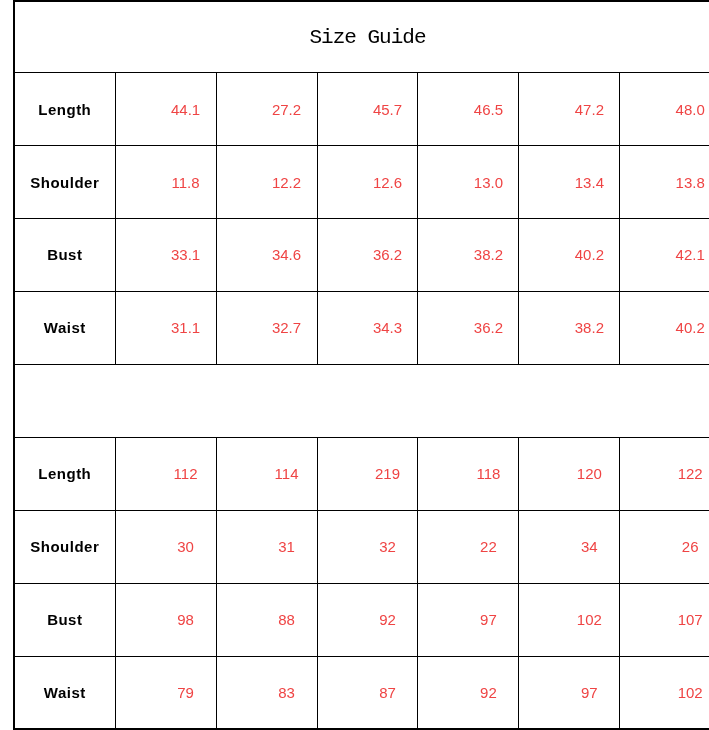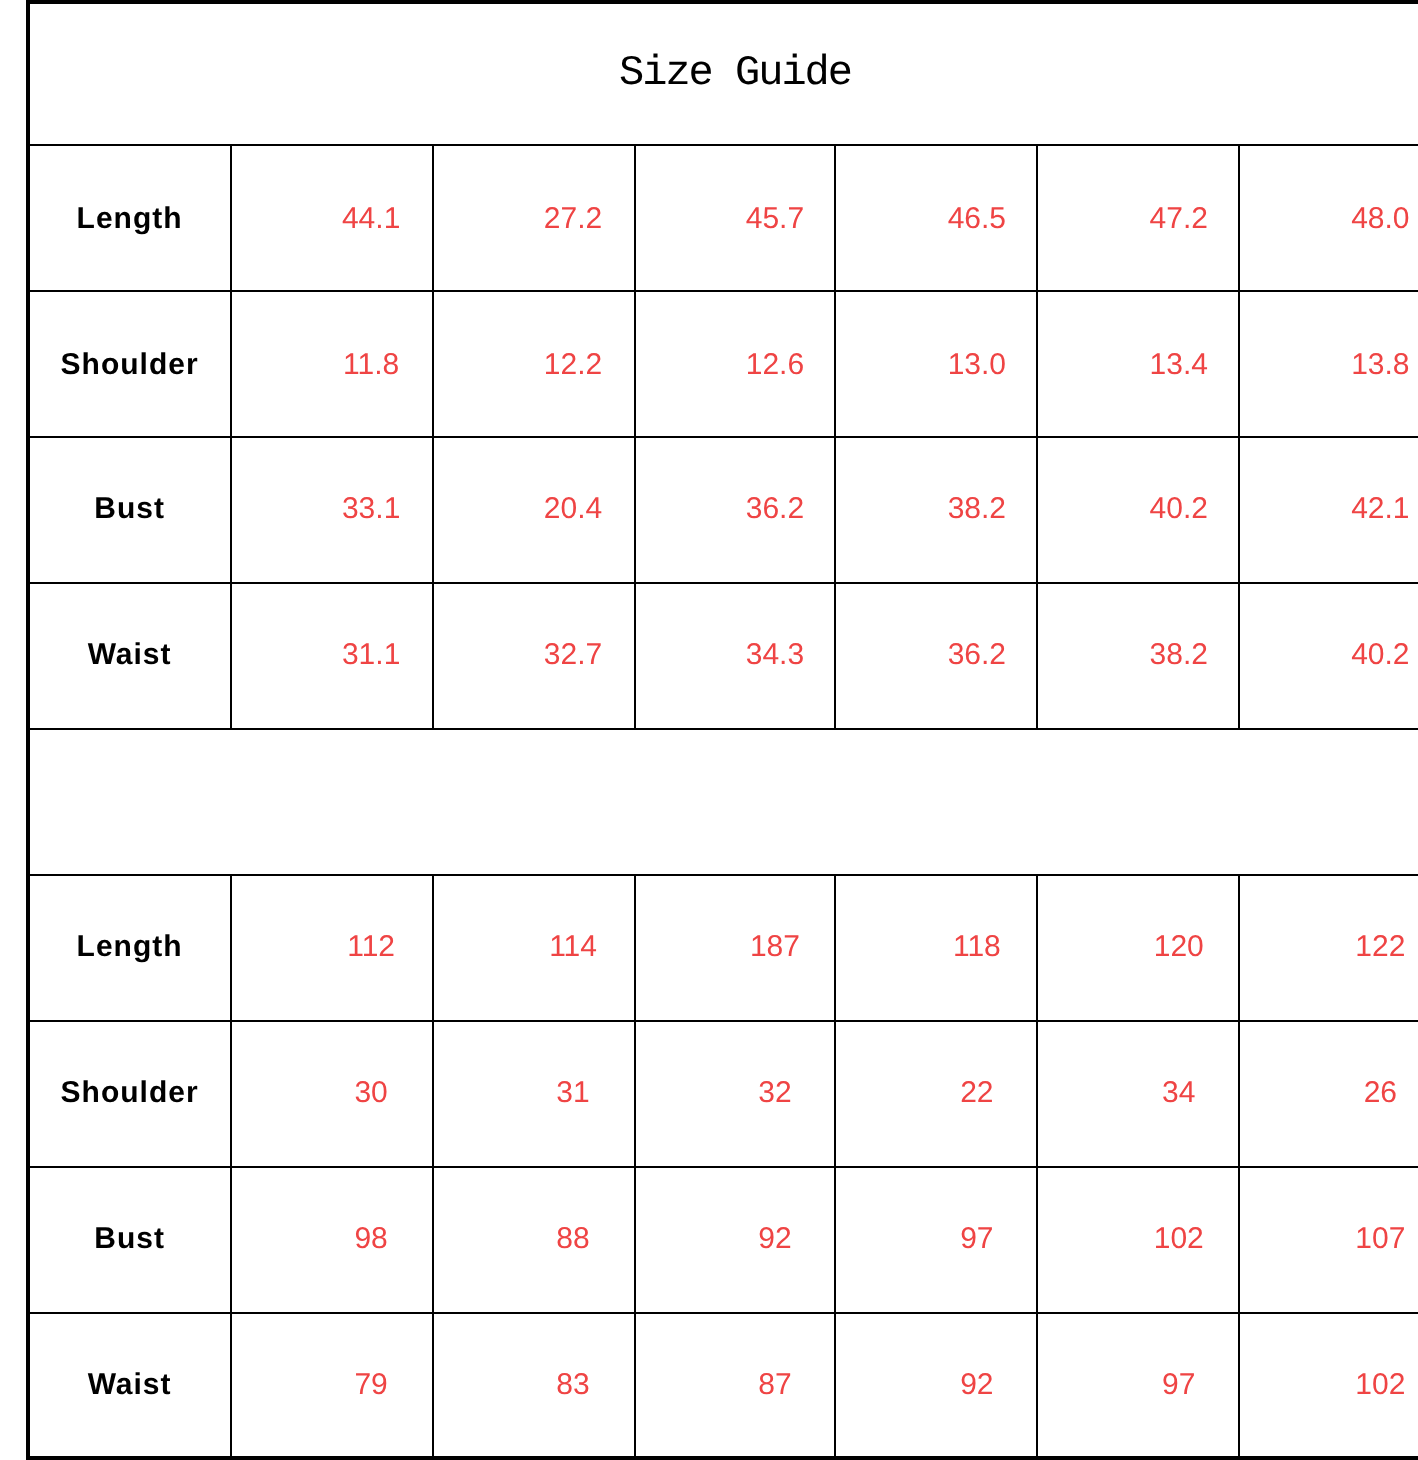--- a/index.html
+++ b/index.html
@@ -106,21 +106,21 @@
       <td class="val">12.2</td>
       <td class="val">12.6</td>
       <td class="val">13.0</td>
       <td class="val">13.4</td>
       <td class="val">13.8</td>
     </tr>
 
     <tr class="std-row">
       <td class="head">Bust</td>
       <td class="val">33.1</td>
-      <td class="val">20.4</td>
+      <td class="val">34.6</td>
       <td class="val">36.2</td>
       <td class="val">38.2</td>
       <td class="val">40.2</td>
       <td class="val">42.1</td>
     </tr>
 
     <tr class="std-row">
       <td class="head">Waist</td>
       <td class="val">31.1</td>
       <td class="val">32.7</td>
@@ -132,21 +132,21 @@
 
     <tr class="std-row">
       <td colspan="7" class="gap-cell"></td>
     </tr>
 
 
     <tr class="std-row">
       <td class="head">Length</td>
       <td class="val">112</td>
       <td class="val">114</td>
-      <td class="val">187</td>
+      <td class="val">219</td>
       <td class="val">118</td>
       <td class="val">120</td>
       <td class="val">122</td>
     </tr>
 
     <tr class="std-row">
       <td class="head">Shoulder</td>
       <td class="val">30</td>
       <td class="val">31</td>
       <td class="val">32</td>

